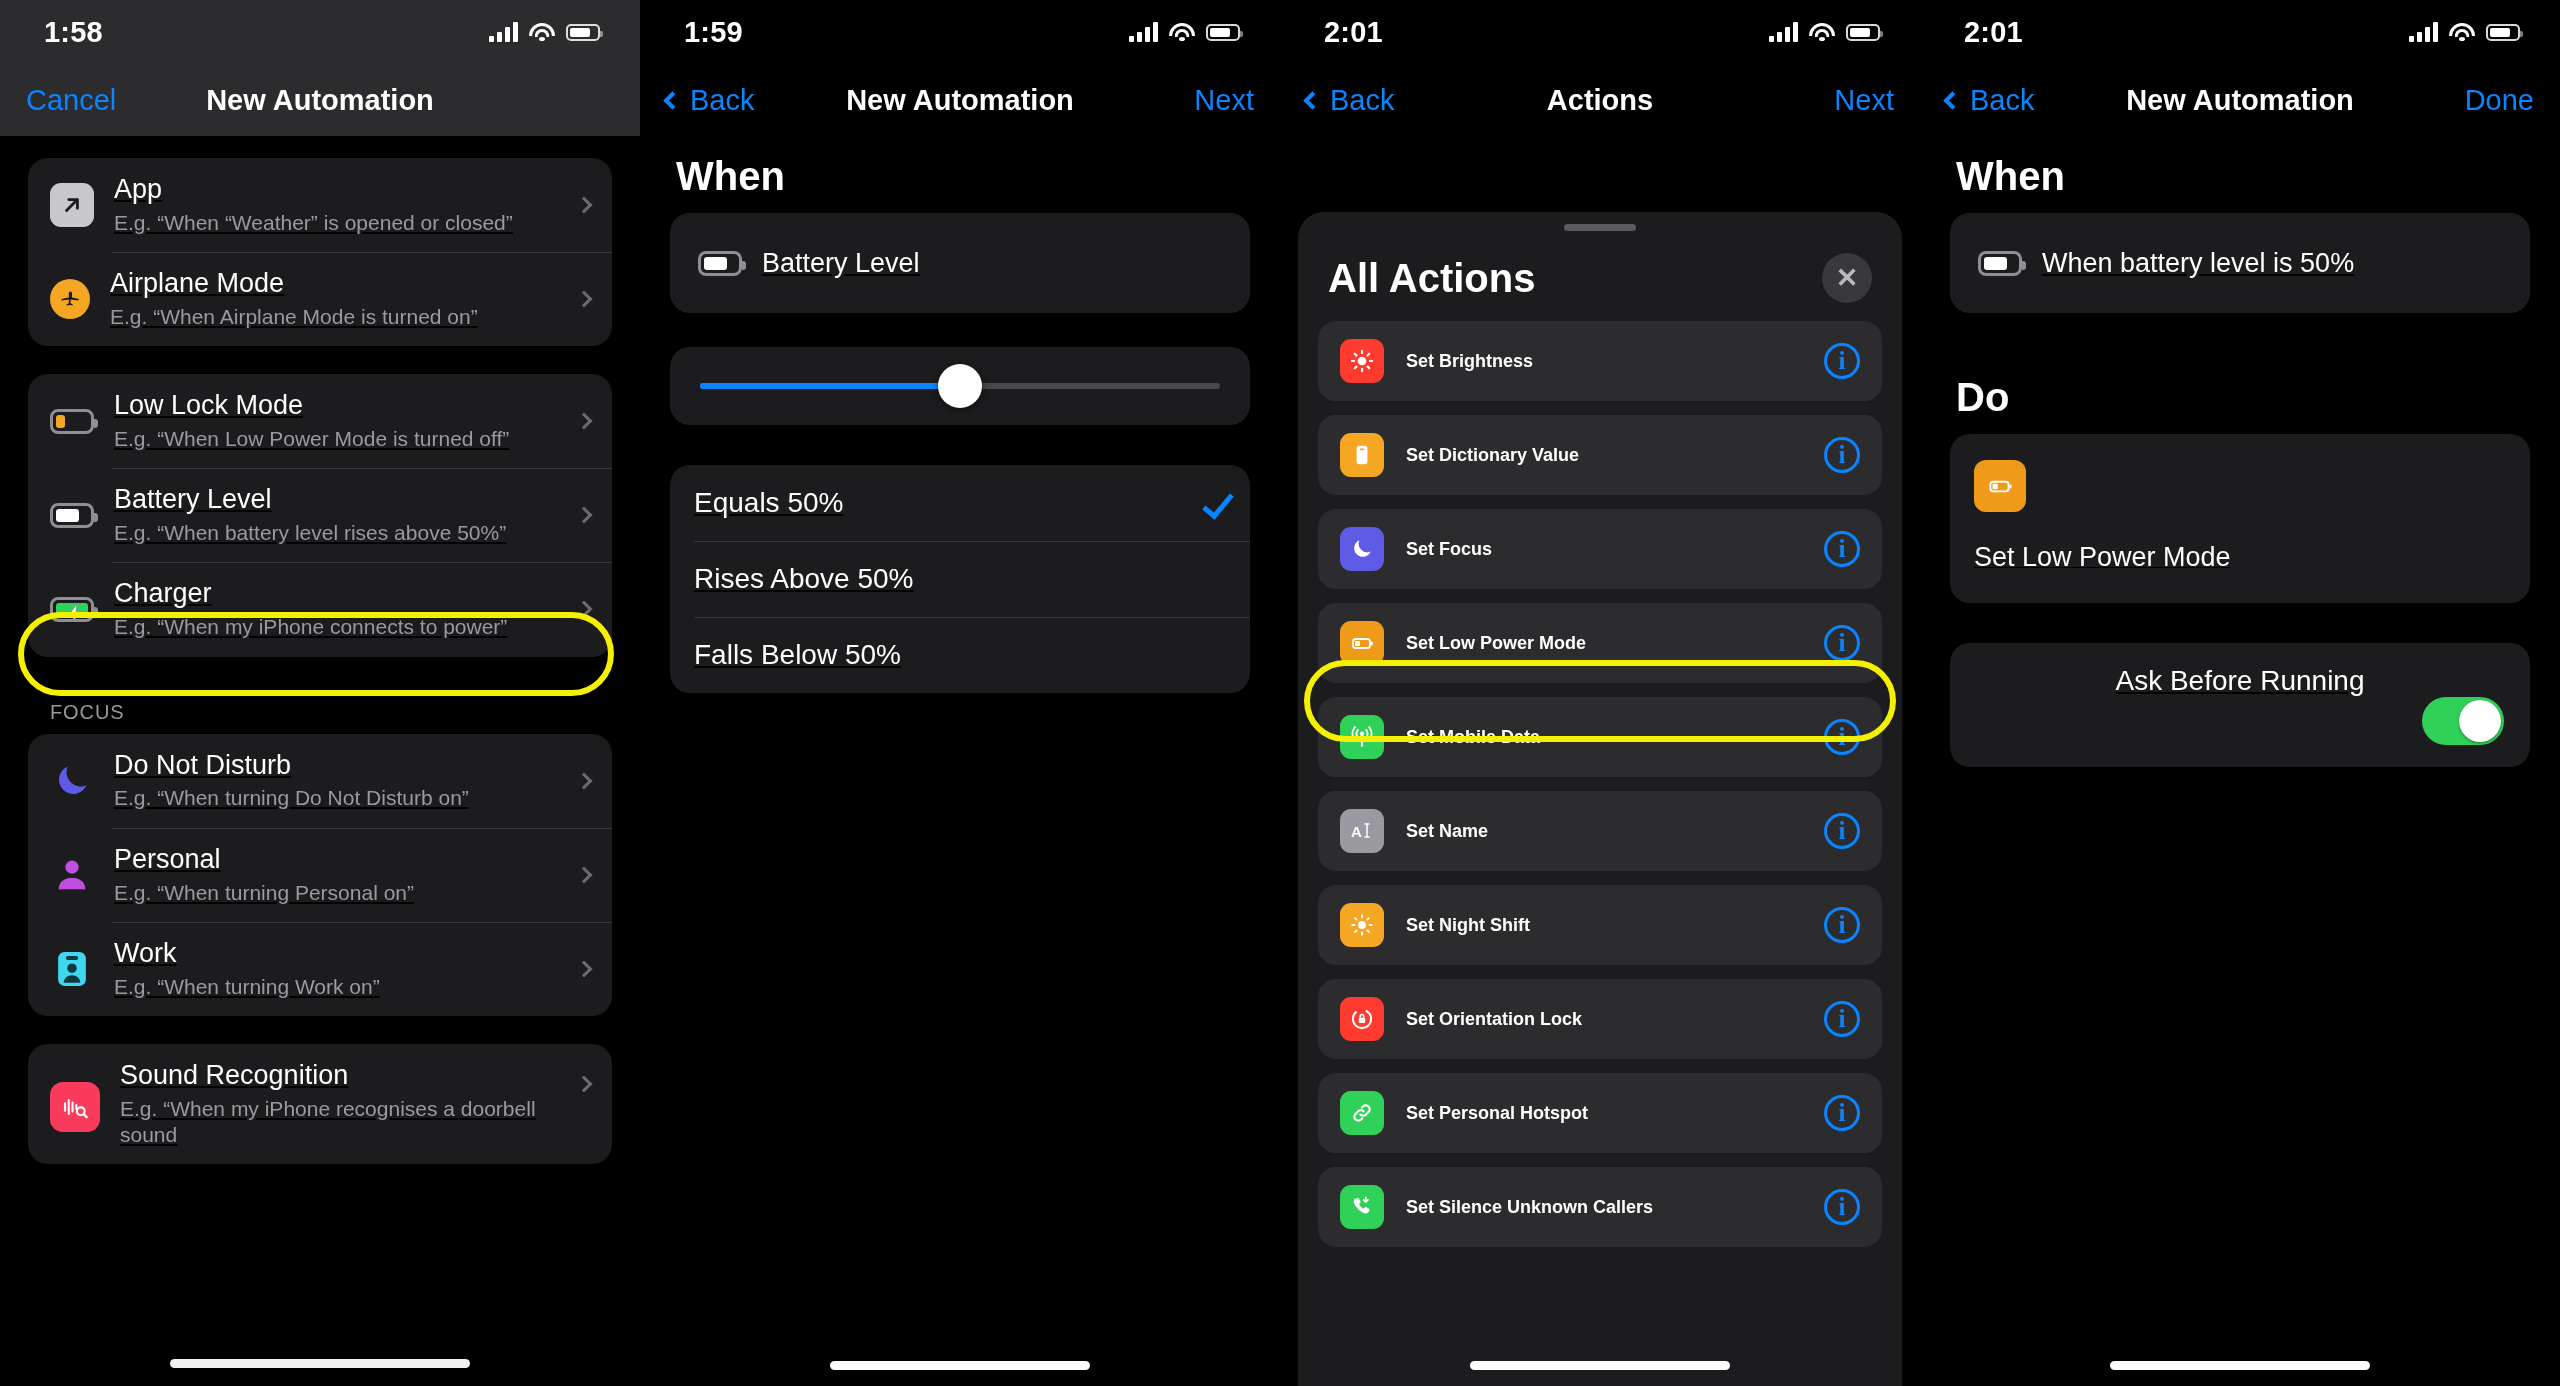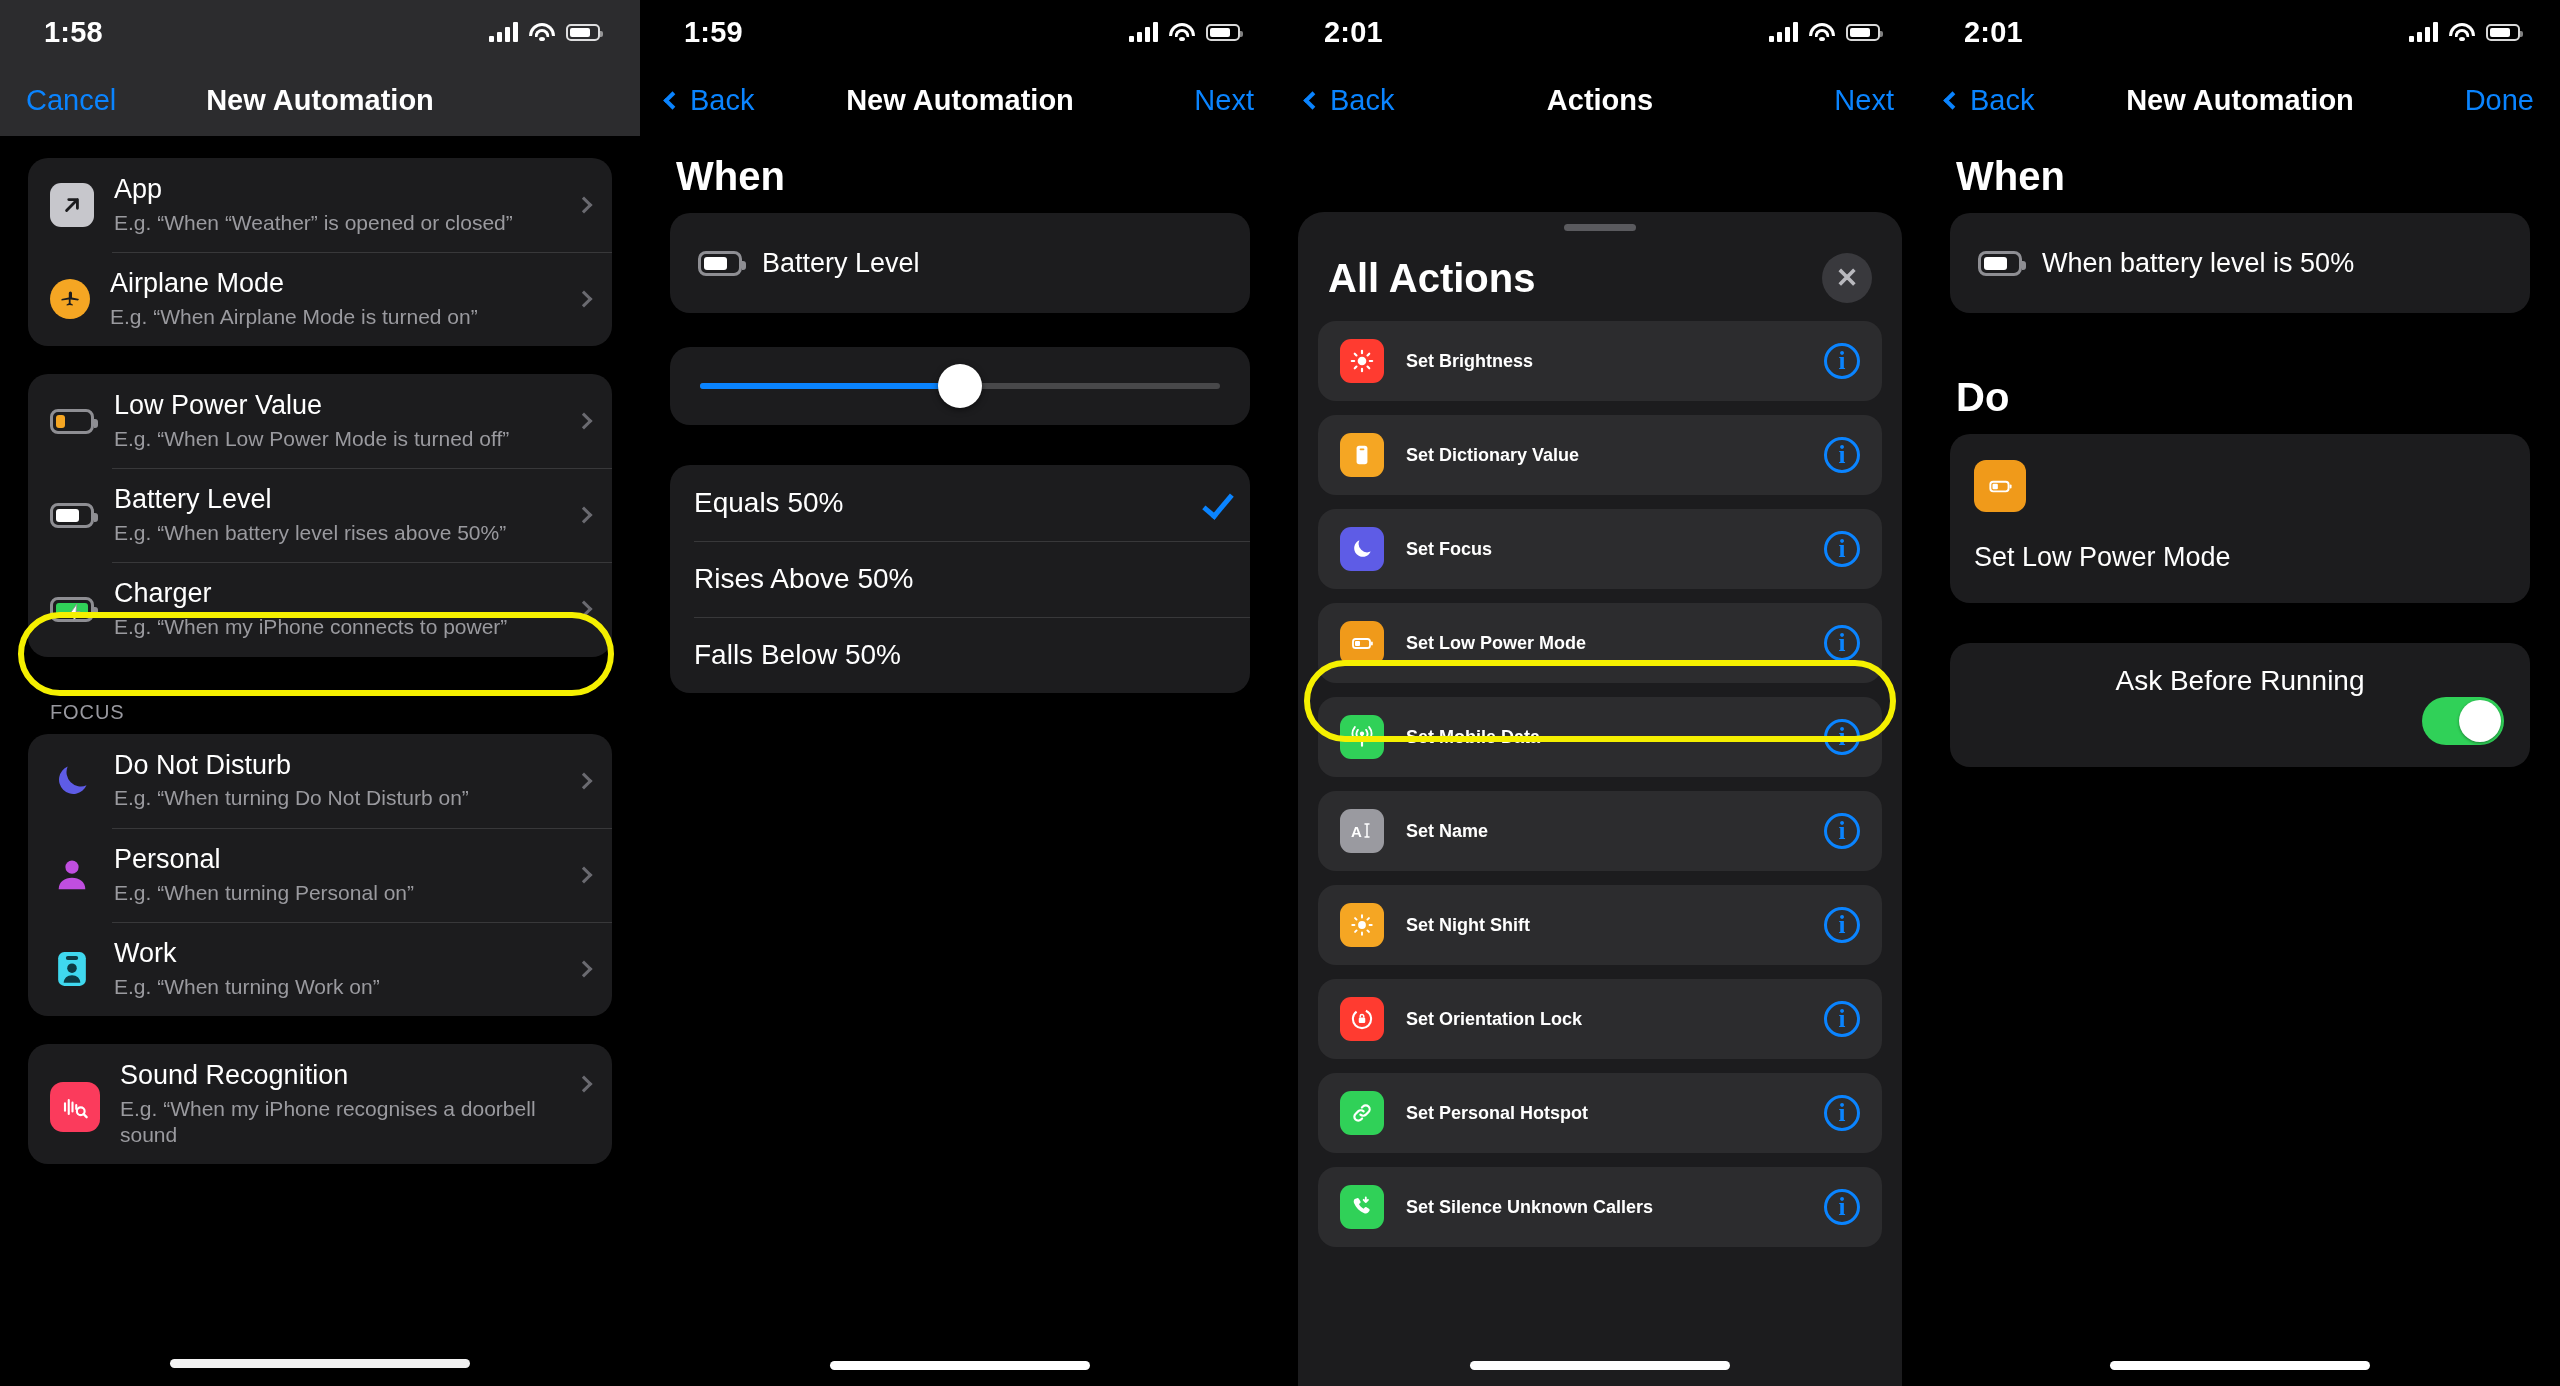--- a/index.html
+++ b/index.html
@@ -59,21 +59,21 @@
     position: absolute; left: 0; right: 0; text-align: center;
     color: #fff; font-size: 29px; font-weight: 700; pointer-events: none;
   }
   .nav-right { margin-left: auto; }
   .chev-back {
     width: 13px; height: 13px; border-left: 4px solid #0a84ff; border-bottom: 4px solid #0a84ff;
     transform: rotate(45deg); margin-right: 11px; display:inline-block;
   }
 
   
-  .content { padding: 0 28px; }
+  .content { padding: 0 28px; text-decoration: underline; }
   .section-hdr { color: #98989f; font-size: 20px; letter-spacing: .9px; padding: 16px 22px 10px; text-transform: uppercase; }
   .card { background: #1c1c1e; border-radius: 20px; overflow: hidden; margin-bottom: 28px; }
   .row {
     display: flex; align-items: center; gap: 20px;
     padding: 16px 22px;
     position: relative;
     min-height: 86px;
   }
   .row + .row::before {
     content: ""; position: absolute; top: 0; left: 84px; right: 0; height: 1px; background: #38383a;
@@ -217,21 +217,21 @@
       </div>
 
       <div class="card" style="position:relative">
         <div class="row">
           <span class="ic plain">
             <span class="battglyph">
                 <i style="width:28%;background:#f5a623"></i>
               </span>
           </span>
           <span class="row-texts">
-            <span class="row-title" style="display:block">Low Power Value</span>
+            <span class="row-title" style="display:block">Low Lock Mode</span>
             <span class="row-sub" style="display:block">E.g. “When Low Power Mode is turned off”</span>
           </span>
           <span class="chev"></span>
         </div>
         <div class="row">
           <span class="ic plain">
             <span class="battglyph">
                 <i style="width:72%;background:#fff"></i>
               </span>
           </span>

